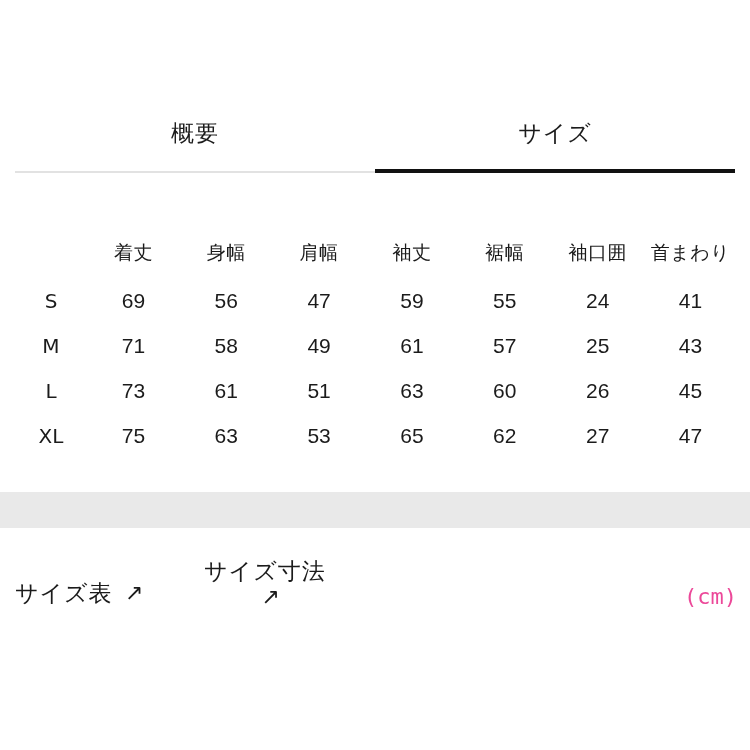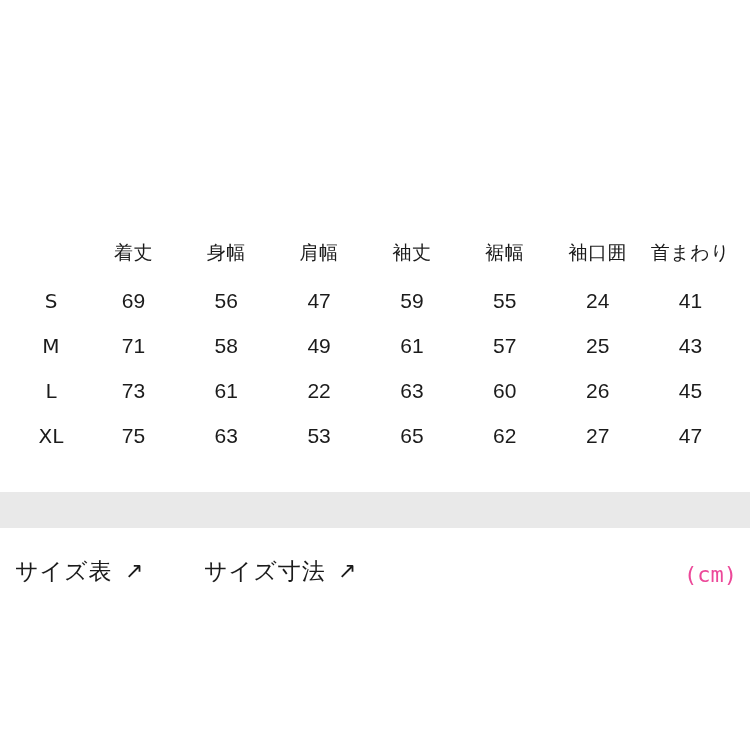--- a/index.html
+++ b/index.html
@@ -119,34 +119,39 @@
   }
   .flink .arrow {
     display: inline-block;
     margin-left: 12px;
     font-size: 22px;
     line-height: 1;
     transform: translateY(-1px);
   }
   .flink + .flink {
     margin-left: 60px;
+    flex-direction: column;
   }
   .unit {
     margin-left: auto;
     font-family: "DejaVu Sans Mono", monospace;
     font-size: 22px;
     color: #ec4899;
     letter-spacing: 0px;
   }
 </style>
 </head>
 <body>
 
 <div class="page">
 
+  <div class="tabs">
+    <div class="tab">概要</div>
+    <div class="tab active">サイズ</div>
+  </div>
 
   <div class="table-wrap">
     <table class="size-table">
       <thead>
         <tr>
           <th class="corner"></th>
           <th>着丈</th>
           <th>身幅</th>
           <th>肩幅</th>
           <th>袖丈</th>
@@ -173,21 +178,21 @@
           <td>49</td>
           <td>61</td>
           <td>57</td>
           <td>25</td>
           <td>43</td>
         </tr>
         <tr>
           <td class="rowhead">L</td>
           <td>73</td>
           <td>61</td>
-          <td>22</td>
+          <td>51</td>
           <td>63</td>
           <td>60</td>
           <td>26</td>
           <td>45</td>
         </tr>
         <tr>
           <td class="rowhead">XL</td>
           <td>75</td>
           <td>63</td>
           <td>53</td>

